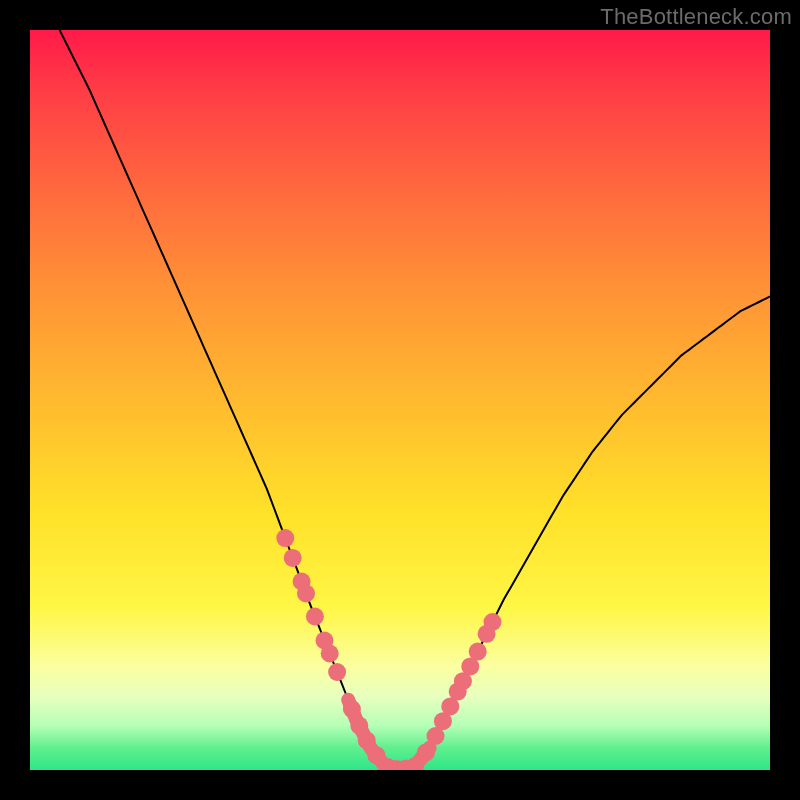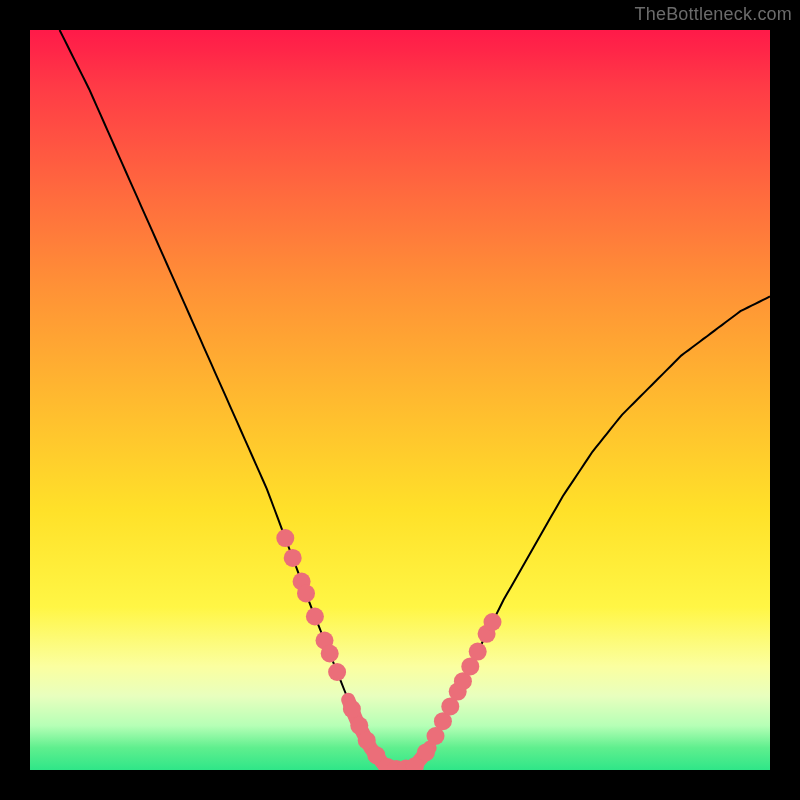--- a/index.html
+++ b/index.html
@@ -39,21 +39,21 @@
       #b6ffb6 94%,
       #5fef8e 97%,
       #2fe688 100%
     );
   }
   .watermark {
     position: absolute;
     top: 4px;
     right: 8px;
     color: #6b6b6b;
-    font-size: 18px;
+    font-size: 22px;
     font-weight: 500;
     letter-spacing: 0.2px;
     user-select: none;
   }
   svg.curve {
     position: absolute;
     top: 0;
     left: 0;
     width: 740px;
     height: 740px;

